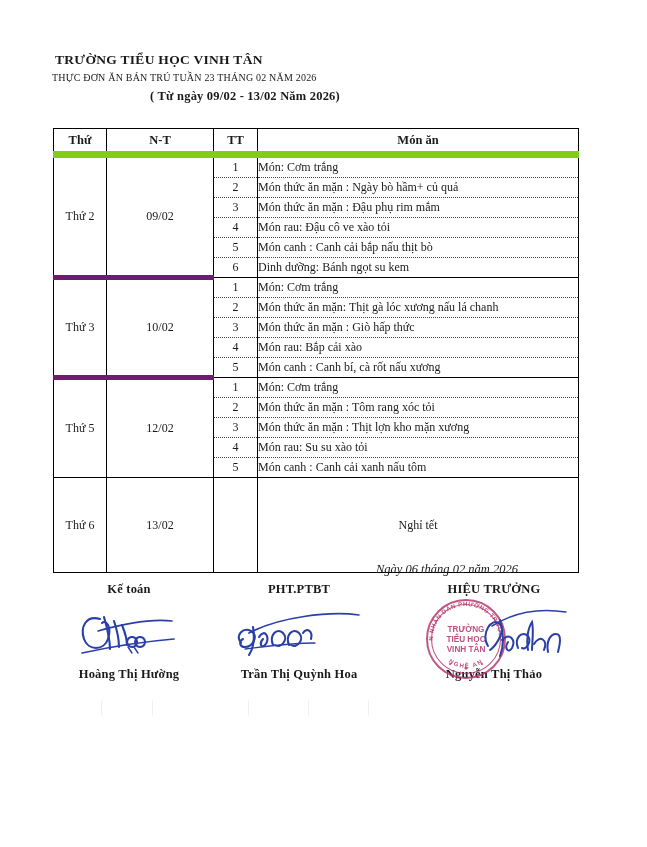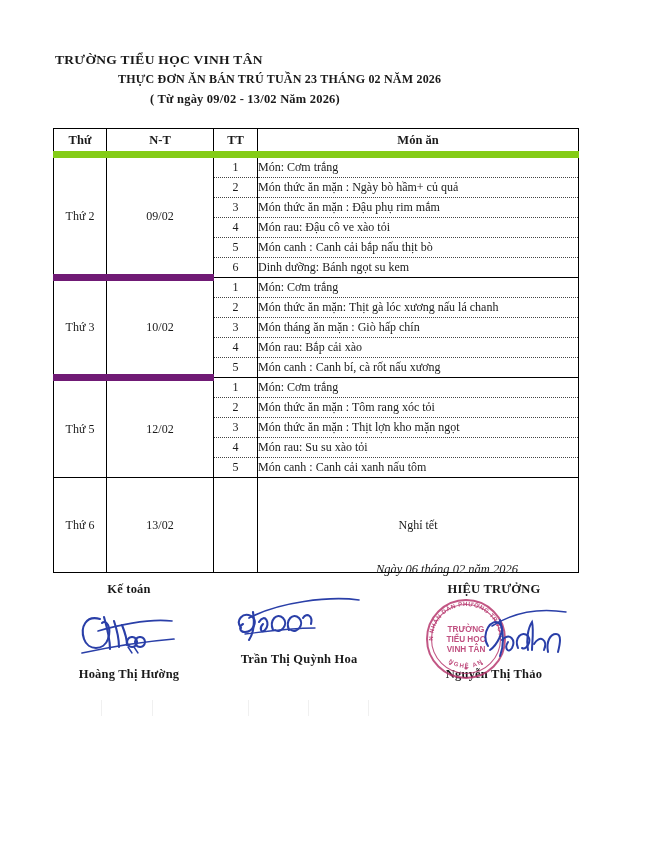--- a/index.html
+++ b/index.html
@@ -29,24 +29,24 @@
   }
   .title-line-1 {
     font-size: 13.5px;
     font-weight: bold;
     letter-spacing: 0.3px;
     padding-left: 55px;
     line-height: 1.5;
     white-space: nowrap;
   }
   .title-line-2 {
-    font-size: 12px;
-    font-weight: bold;
+    font-size: 10px;
+    font-weight: normal;
     letter-spacing: 0.2px;
-    padding-left: 118px;
+    padding-left: 52px;
     line-height: 1.55;
     white-space: nowrap;
   }
   .title-line-3 {
     font-size: 12.5px;
     font-weight: bold;
     letter-spacing: 0.2px;
     padding-left: 150px;
     line-height: 1.6;
     white-space: nowrap;
@@ -114,21 +114,21 @@
   tr.day-first td.cell-tt,
   tr.day-first td.cell-mon {
     border-top: 1px solid #000;
   }
   tr.day-last td.cell-tt,
   tr.day-last td.cell-mon {
     border-bottom: 1px solid #000;
   }
   tr.day-first td.cell-thu,
   tr.day-first td.cell-nt {
-    border-top: 7px solid #701a75;
+    border-top: 5px solid #701a75;
   }
   td.holiday-cell {
     text-align: center;
     font-size: 12.5px;
     height: 94px;
     border: 1px solid #000;
   }
   td.holiday-thu, td.holiday-nt {
     border: 1px solid #000;
     text-align: center;
@@ -273,21 +273,21 @@
             <td class="cell-nt" rowspan="5">10/02</td>
             <td class="cell-tt">1</td>
             <td class="cell-mon">Món: Cơm trắng</td>
           </tr>
           <tr class="item-row">
             <td class="cell-tt">2</td>
             <td class="cell-mon">Món thức ăn mặn: Thịt gà lóc xương nấu lá chanh</td>
           </tr>
           <tr class="item-row">
             <td class="cell-tt">3</td>
-            <td class="cell-mon">Món tháng ăn mặn : Giò hấp chín</td>
+            <td class="cell-mon">Món thức ăn mặn : Giò hấp thức</td>
           </tr>
           <tr class="item-row">
             <td class="cell-tt">4</td>
             <td class="cell-mon">Món rau: Bắp cải xào</td>
           </tr>
           <tr class="item-row day-last">
             <td class="cell-tt">5</td>
             <td class="cell-mon">Món canh :  Canh bí, cà rốt nấu xương</td>
           </tr>
           <tr class="item-row day-first">
@@ -295,21 +295,21 @@
             <td class="cell-nt" rowspan="5">12/02</td>
             <td class="cell-tt">1</td>
             <td class="cell-mon">Món: Cơm trắng</td>
           </tr>
           <tr class="item-row">
             <td class="cell-tt">2</td>
             <td class="cell-mon">Món thức ăn mặn : Tôm rang  xóc tỏi</td>
           </tr>
           <tr class="item-row">
             <td class="cell-tt">3</td>
-            <td class="cell-mon">Món thức ăn mặn : Thịt lợn kho mặn ngọt</td>
+            <td class="cell-mon">Món thức ăn mặn : Thịt lợn kho mặn xương</td>
           </tr>
           <tr class="item-row">
             <td class="cell-tt">4</td>
             <td class="cell-mon">Món rau: Su  su xào tỏi</td>
           </tr>
           <tr class="item-row day-last">
             <td class="cell-tt">5</td>
             <td class="cell-mon">Món canh : Canh cải xanh nấu tôm</td>
           </tr>
           <tr>
@@ -340,20 +340,21 @@
             <path d="M34 34 C62 26, 90 22, 108 24" stroke-width="1.7"></path>
             <path d="M18 56 C46 50, 86 44, 110 42" stroke-width="1.7"></path>
             <path d="M64 50 l4 6 M70 50 l4 6" stroke-width="1.4"></path>
           </g>
         </svg>
       </div>
       <div class="sig-name">Hoàng Thị Hường</div>
     </div>
 
     <div class="sig-block sig-vice">
+      <div class="sig-title">PHT.PTBT</div>
       <div class="sig-gap">
         <svg class="scribble" viewBox="0 0 160 70">
           <g fill="none" stroke="#2a3fa8" stroke-width="2.1" stroke-linecap="round">
             <path d="M22 46 C16 38, 24 30, 32 34 C40 38, 34 50, 26 50 C20 50, 20 44, 24 42"></path>
             <path d="M34 30 C36 42, 34 52, 30 58"></path>
             <path d="M40 40 C46 30, 52 42, 46 48 C42 52, 40 46, 44 42"></path>
             <path d="M54 48 C50 38, 58 30, 64 36 C70 42, 62 52, 56 48"></path>
             <path d="M70 48 C66 38, 74 30, 80 36 C86 42, 78 52, 72 48"></path>
             <path d="M84 36 C88 30, 94 34, 92 42"></path>
             <path d="M30 36 C60 20, 110 14, 140 18" stroke-width="1.7"></path>

